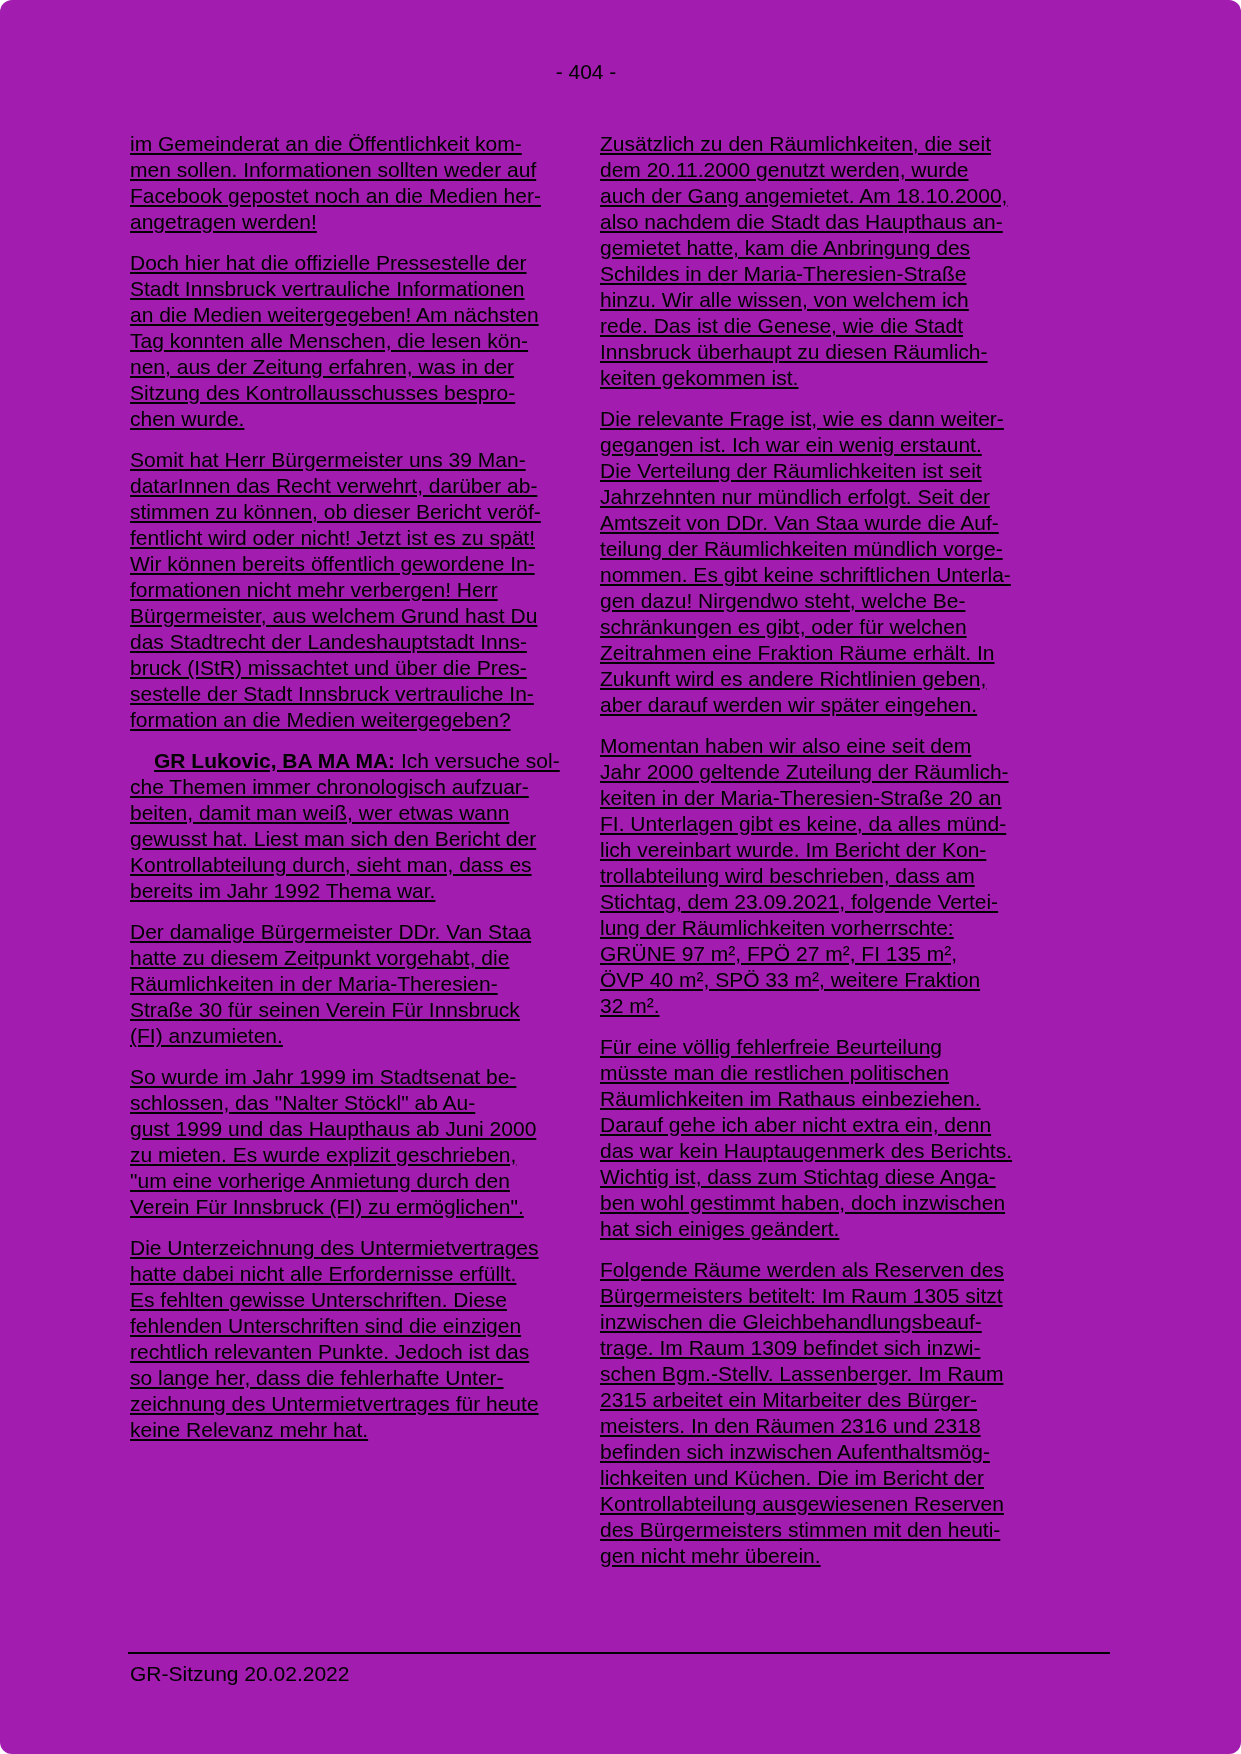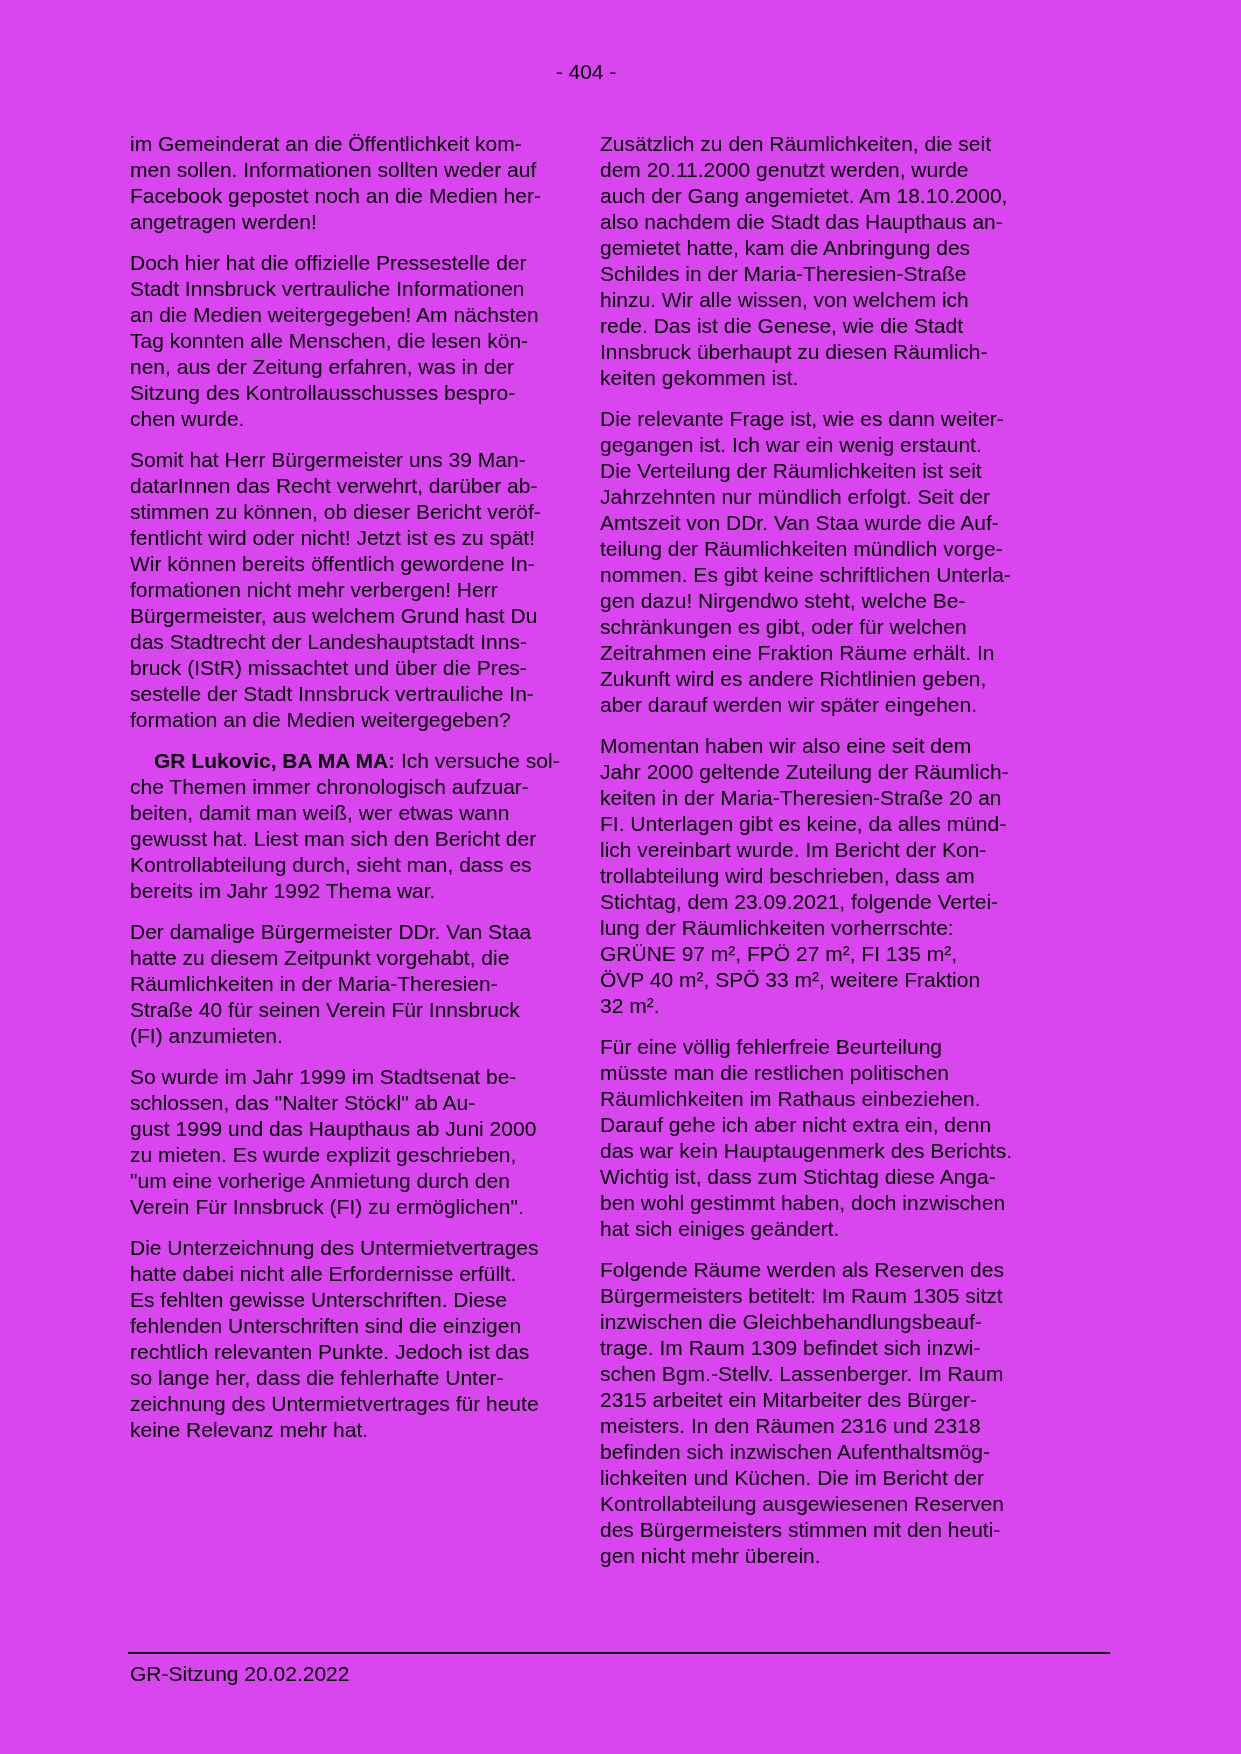--- a/index.html
+++ b/index.html
@@ -4,44 +4,46 @@
 <style>
   html, body {
     margin: 0;
     padding: 0;
     background: #ffffff;
   }
   .page {
     position: relative;
     width: 1241px;
     height: 1754px;
-    background: #d946ef;
+    background: #a21caf;
     font-family: "Liberation Sans", sans-serif;
     color: #000000;
     overflow: hidden;
+    border-radius: 12px;
   }
   .page-number {
     position: absolute;
     top: 60px;
     left: 130px;
     width: 912px;
     text-align: center;
     font-size: 21px;
     white-space: pre;
   }
   .columns {
     position: absolute;
     top: 131px;
     left: 130px;
     width: 982px;
     display: flex;
   }
   .column {
     width: 452px;
     flex: 0 0 452px;
+    text-decoration: underline;
   }
   .column.left { margin-right: 18px; }
   .para {
     margin: 0 0 15px 0;
     font-size: 21px;
     line-height: 26px;
     white-space: pre;
   }
   .speaker {
     font-weight: bold;
@@ -97,21 +99,21 @@
 formation an die Medien weitergegeben?</p>
       <p class="para"><span class="speaker">GR Lukovic, BA MA MA:</span><span> Ich versuche sol-
 che Themen immer chronologisch aufzuar-
 beiten, damit man weiß, wer etwas wann
 gewusst hat. Liest man sich den Bericht der
 Kontrollabteilung durch, sieht man, dass es
 bereits im Jahr 1992 Thema war.</span></p>
       <p class="para">Der damalige Bürgermeister DDr. Van Staa
 hatte zu diesem Zeitpunkt vorgehabt, die
 Räumlichkeiten in der Maria-Theresien-
-Straße 40 für seinen Verein Für Innsbruck
+Straße 30 für seinen Verein Für Innsbruck
 (FI) anzumieten.</p>
       <p class="para">So wurde im Jahr 1999 im Stadtsenat be-
 schlossen, das "Nalter Stöckl" ab Au-
 gust 1999 und das Haupthaus ab Juni 2000
 zu mieten. Es wurde explizit geschrieben,
 "um eine vorherige Anmietung durch den
 Verein Für Innsbruck (FI) zu ermöglichen".</p>
       <p class="para">Die Unterzeichnung des Untermietvertrages
 hatte dabei nicht alle Erfordernisse erfüllt.
 Es fehlten gewisse Unterschriften. Diese

